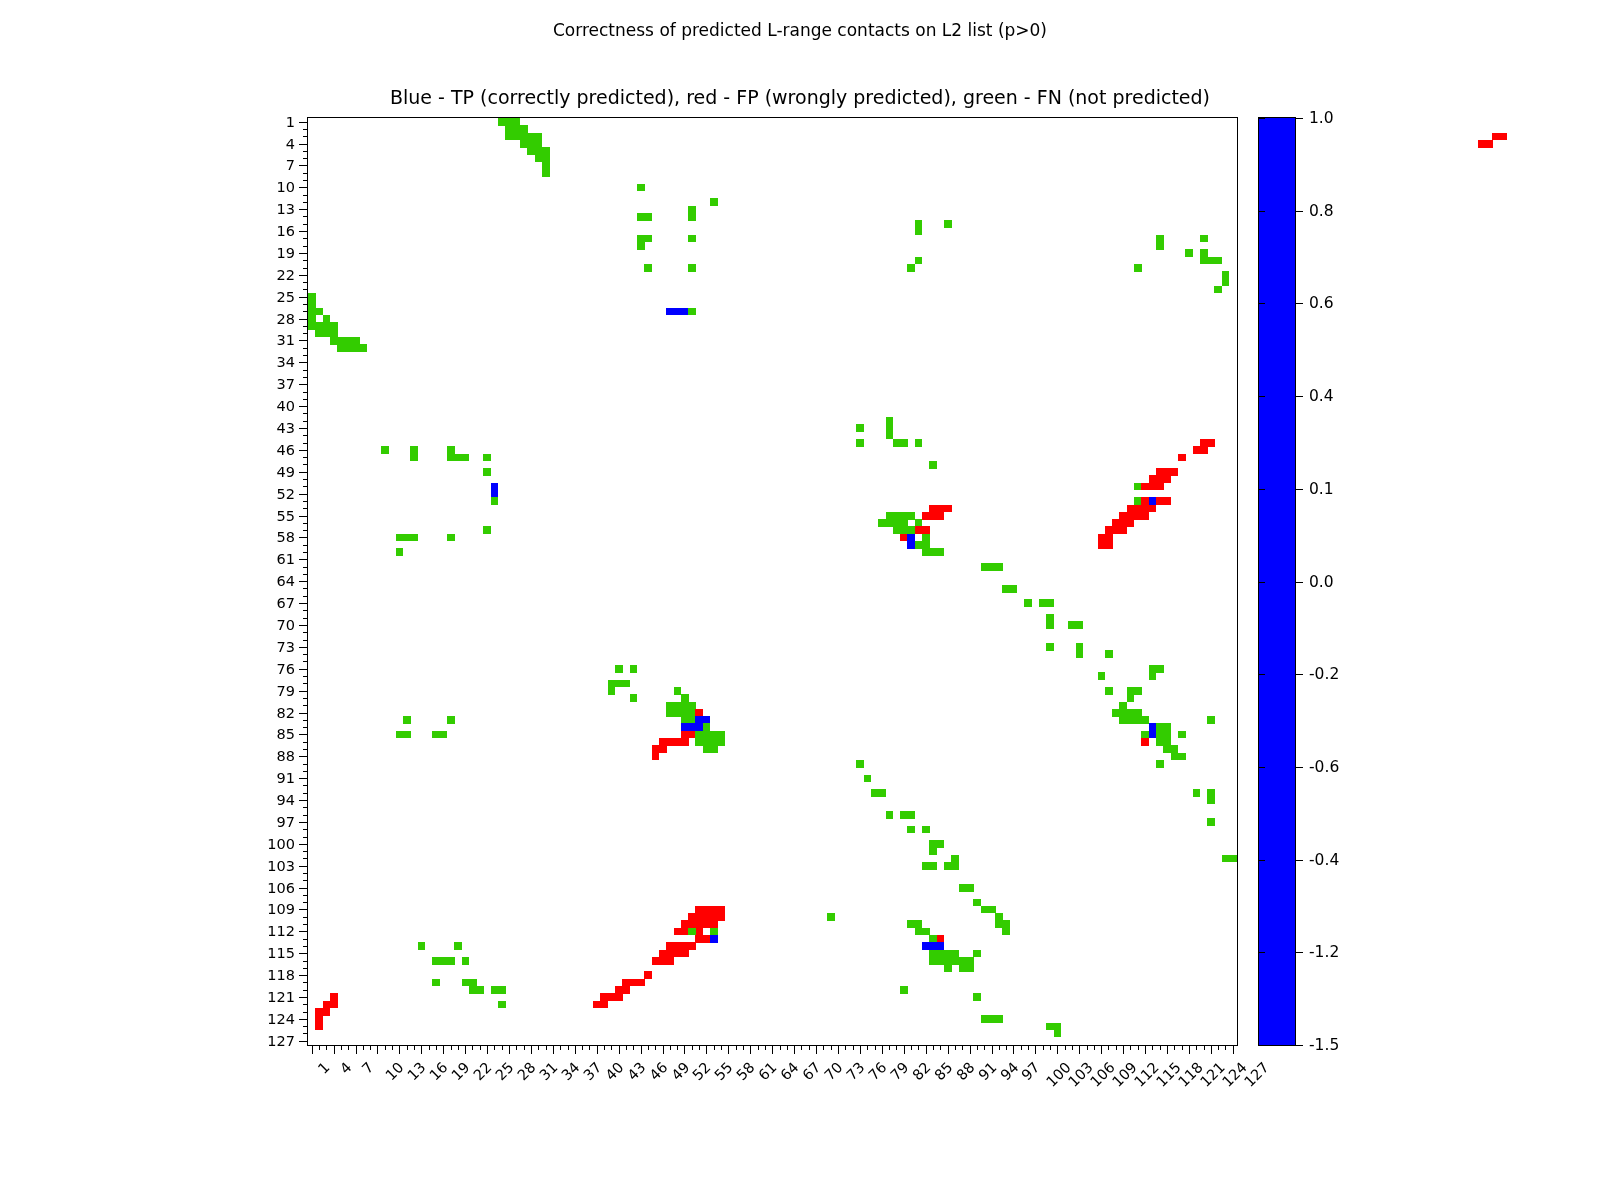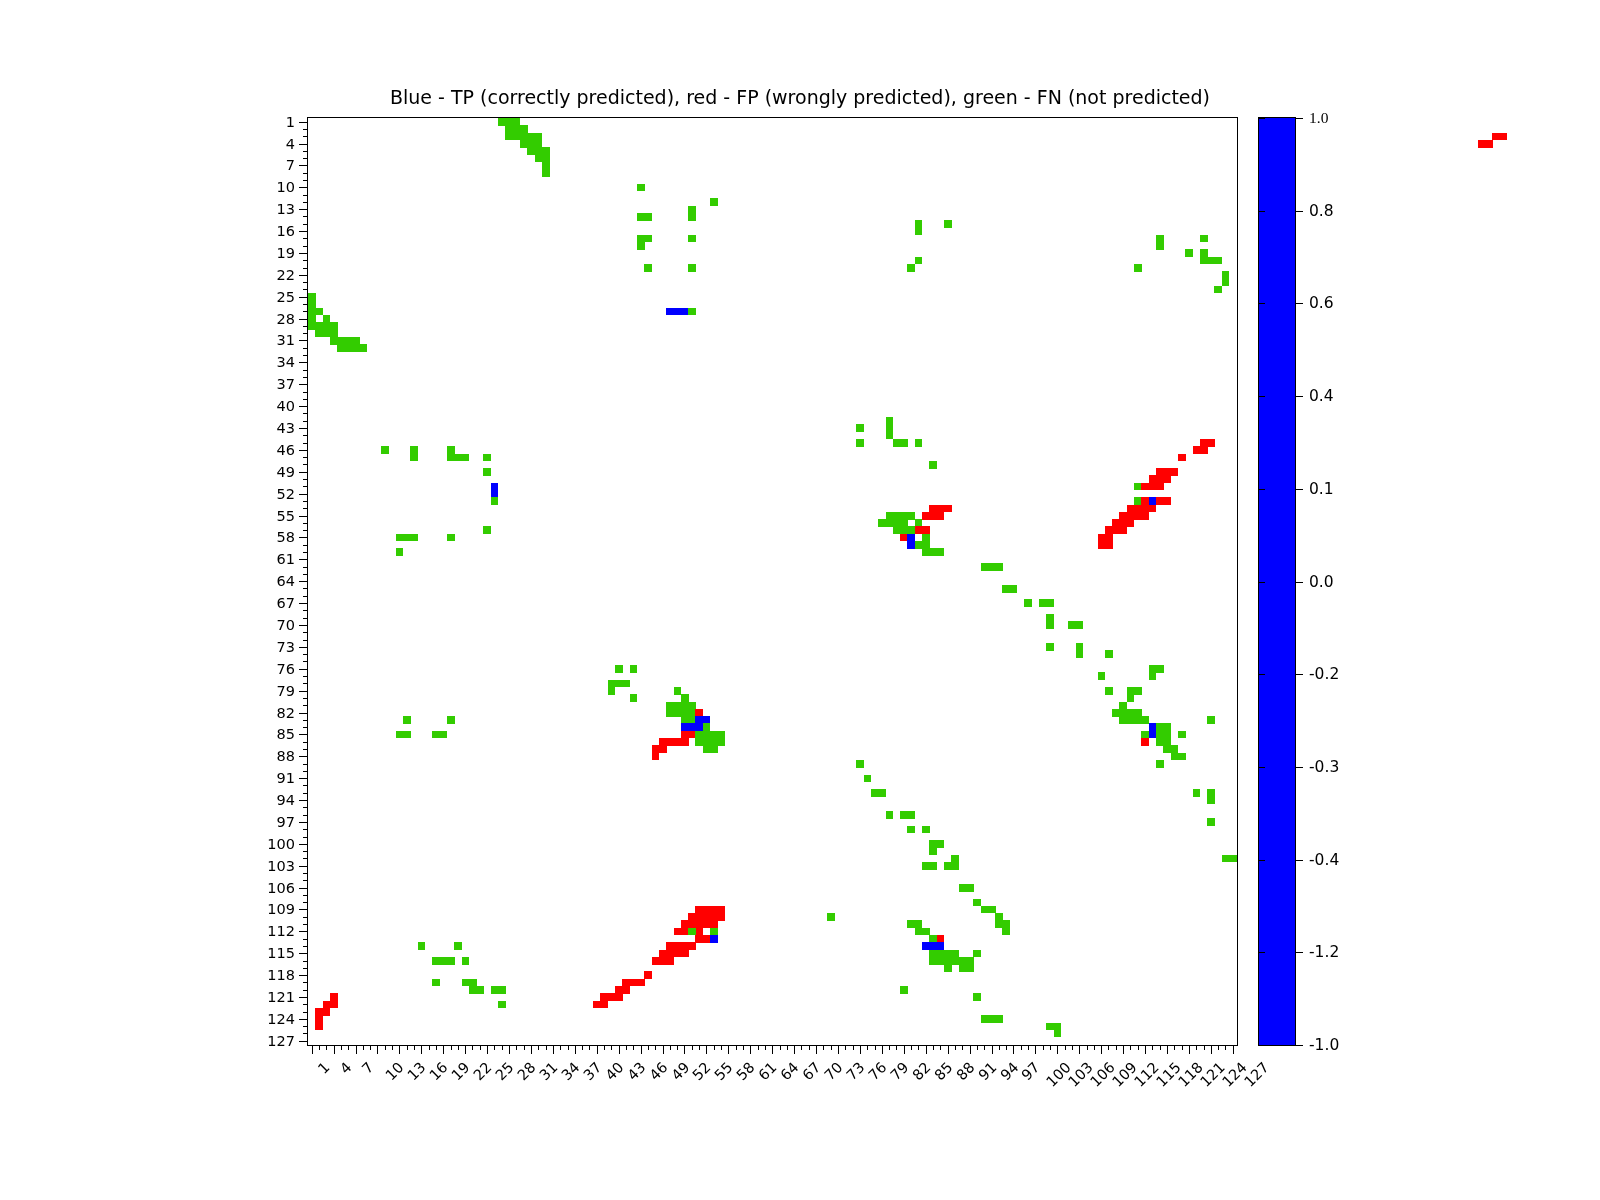--- a/index.html
+++ b/index.html
@@ -41,20 +41,21 @@
   #cbar-grad{position:absolute;left:0;top:0;right:0;bottom:0;}
   .ctick{position:absolute;left:100%;width:8px;height:0;border-top:1.3px solid #000;}
   .clab{position:absolute;left:100%;margin-left:14px;font-size:15.5px;color:#000;
         white-space:nowrap;transform:translateY(-50%);}
   .ctick-in{position:absolute;left:0;width:6px;height:0;border-top:1.3px solid #000;}
 </style>
 </head>
 <body>
 
 <div id="titles">
+  <div id="title-line2">Correctness of predicted L-range contacts on L2 list (p&gt;0)</div>
 </div>
 <div id="legend-title">Blue - TP (correctly predicted), red - FP (wrongly predicted), green - FN (not predicted)</div>
 
 <div id="plot">
   <div id="cells">
       <div class="cell" style="left: 190.066px; top: 0px; width: 7.71024px; height: 7.69449px; background: rgb(51, 204, 0);"></div>
       <div class="cell" style="left: 197.376px; top: 0px; width: 15.0205px; height: 7.69449px; background: rgb(51, 204, 0);"></div>
       <div class="cell" style="left: 197.376px; top: 7.29449px; width: 7.71024px; height: 7.69449px; background: rgb(51, 204, 0);"></div>
       <div class="cell" style="left: 204.687px; top: 7.29449px; width: 15.0205px; height: 7.69449px; background: rgb(51, 204, 0);"></div>
       <div class="cell" style="left: 197.376px; top: 14.589px; width: 36.9512px; height: 7.69449px; background: rgb(51, 204, 0);"></div>
@@ -614,45 +615,45 @@
       <div class="xlab" style="left: 902.814px;">124</div>
       <div class="xlab" style="left: 924.745px;">127</div>
     </div>
 </div>
 
 <div id="cbar">
   <div id="cbar-grad" style="background: linear-gradient(rgb(0, 0, 255) 100%, rgb(32, 0, 240) 90%, rgb(96, 0, 208) 80%, rgb(160, 0, 144) 70%, rgb(224, 0, 64) 60%, rgb(255, 0, 0) 50%, rgb(208, 32, 0) 40%, rgb(160, 96, 0) 30%, rgb(126, 154, 0) 20%, rgb(92, 196, 0) 10%, rgb(51, 238, 0) 0%);"></div>
   <div id="cbar-ticks">
       <div class="ctick" style="top: 0%;"></div>
       <div class="ctick-in" style="top: 0%;"></div>
-      <div class="clab" style="top: 0%; font-family: Liberation Serif, serif;">1.0</div>
+      <div class="clab" style="top: 0%;">1.0</div>
       <div class="ctick" style="top: 10%;"></div>
       <div class="ctick-in" style="top: 10%;"></div>
       <div class="clab" style="top: 10%;">0.8</div>
       <div class="ctick" style="top: 20%;"></div>
       <div class="ctick-in" style="top: 20%;"></div>
       <div class="clab" style="top: 20%;">0.6</div>
       <div class="ctick" style="top: 30%;"></div>
       <div class="ctick-in" style="top: 30%;"></div>
       <div class="clab" style="top: 30%;">0.4</div>
       <div class="ctick" style="top: 40%;"></div>
       <div class="ctick-in" style="top: 40%;"></div>
       <div class="clab" style="top: 40%;">0.1</div>
       <div class="ctick" style="top: 50%;"></div>
       <div class="ctick-in" style="top: 50%;"></div>
       <div class="clab" style="top: 50%;">0.0</div>
       <div class="ctick" style="top: 60%;"></div>
       <div class="ctick-in" style="top: 60%;"></div>
       <div class="clab" style="top: 60%;">-0.2</div>
       <div class="ctick" style="top: 70%;"></div>
       <div class="ctick-in" style="top: 70%;"></div>
-      <div class="clab" style="top: 70%;">-0.3</div>
+      <div class="clab" style="top: 70%;">-0.6</div>
       <div class="ctick" style="top: 80%;"></div>
       <div class="ctick-in" style="top: 80%;"></div>
       <div class="clab" style="top: 80%;">-0.4</div>
       <div class="ctick" style="top: 90%;"></div>
       <div class="ctick-in" style="top: 90%;"></div>
       <div class="clab" style="top: 90%;">-1.2</div>
       <div class="ctick" style="top: 100%;"></div>
       <div class="ctick-in" style="top: 100%;"></div>
-      <div class="clab" style="top: 100%;">-1.0</div>
+      <div class="clab" style="top: 100%;">-1.5</div>
     </div>
 </div>
 
 </body></html>

